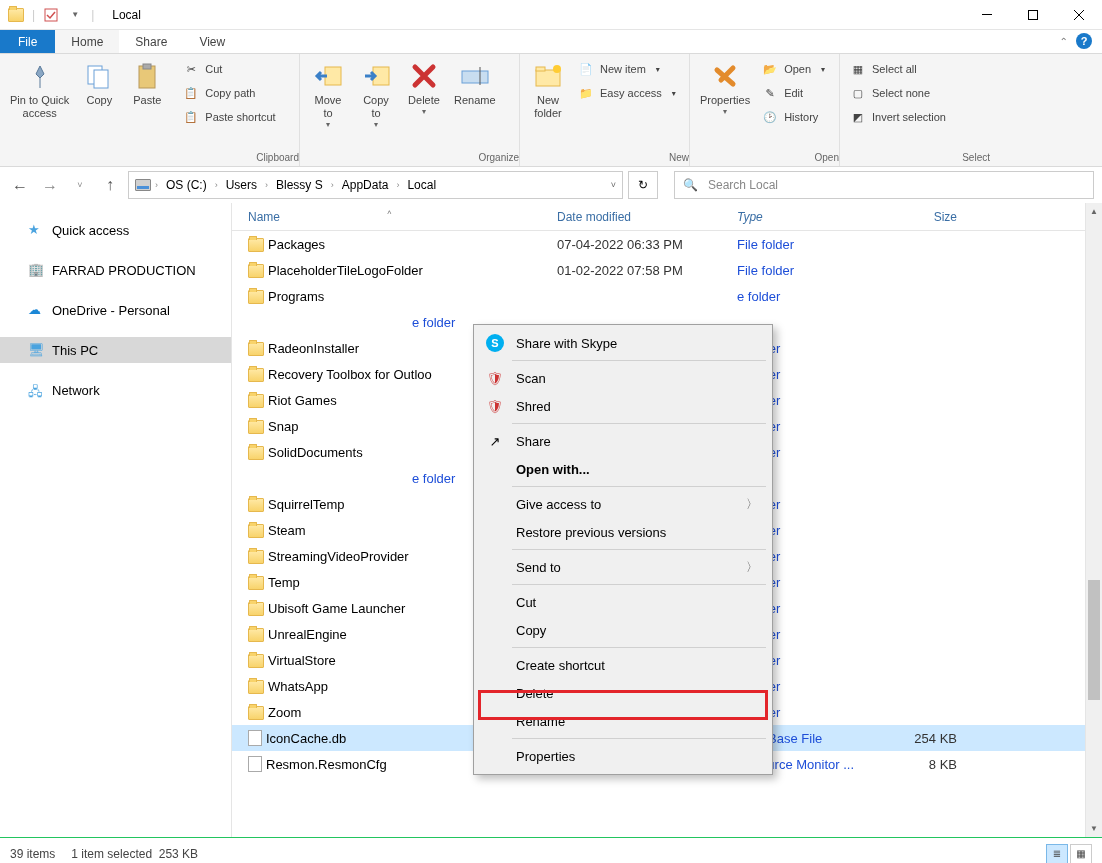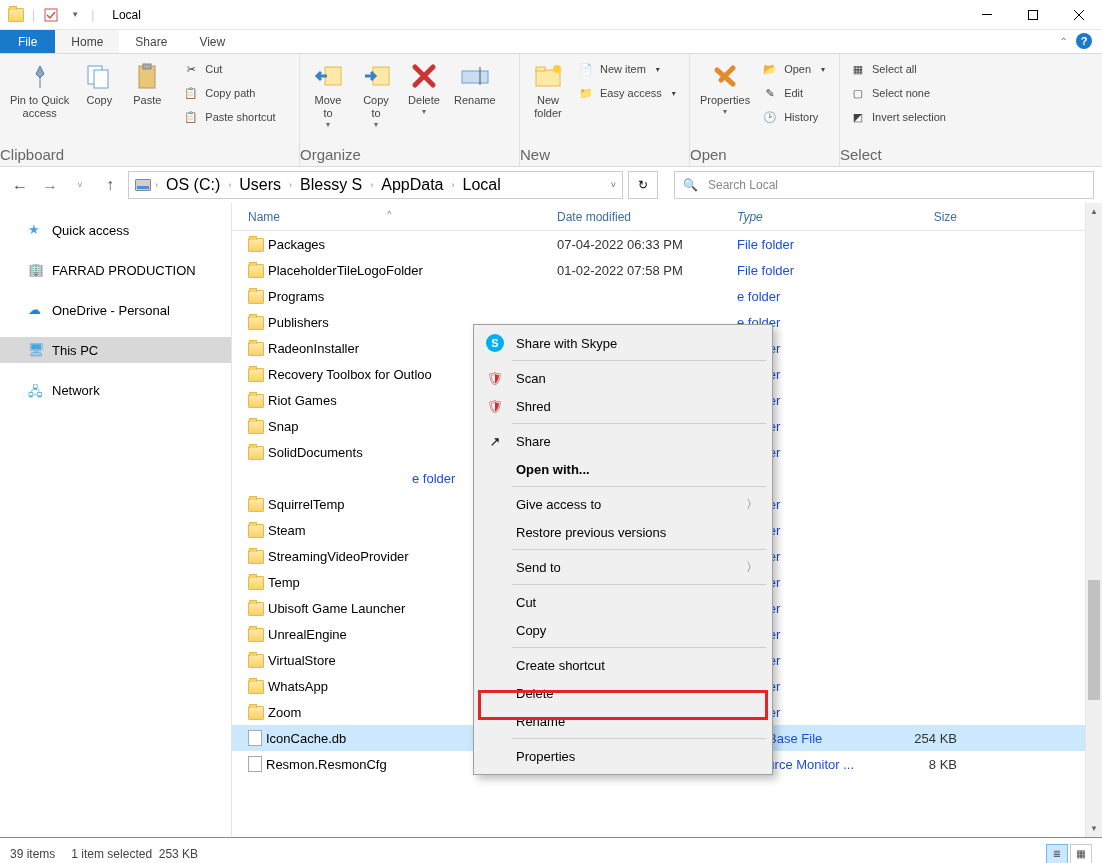--- a/index.html
+++ b/index.html
@@ -12,32 +12,32 @@
 .win-btn { width: 46px; height: 30px; display: flex; align-items: center; justify-content: center; }
 .menubar { height: 24px; display: flex; align-items: stretch; background: #fff; border-bottom: 1px solid #dadada; position: relative; }
 .file-tab { background: #1979ca; color: #fff; padding: 4px 18px; font-size: 12px; display: flex; align-items: center; }
 .menu-tab { padding: 4px 16px; font-size: 12px; display: flex; align-items: center; color: #444; }
 .menu-tab.active { background: #f5f5f5; }
 .help-icon { position: absolute; right: 10px; top: 3px; width: 16px; height: 16px; background: #1979ca; border-radius: 50%; color: #fff; display: flex; align-items: center; justify-content: center; font-size: 11px; font-weight: bold; }
 .chevron-up { position: absolute; right: 34px; top: 6px; color: #777; font-size: 10px; }
 .ribbon { height: 113px; background: #f5f5f5; border-bottom: 1px solid #dadada; display: flex; }
 .ribbon-group { border-right: 1px solid #e0e0e0; display: flex; flex-direction: column; }
 .ribbon-group-body { flex: 1; display: flex; align-items: flex-start; padding: 4px 6px 0 6px; gap: 4px; }
-.ribbon-group-label { text-align: left; font-size: 15px; color: #666; padding-bottom: 3px; }
+.ribbon-group-label { text-align: right; font-size: 10px; color: #666; padding-bottom: 3px; }
 .big-btn { display: flex; flex-direction: column; align-items: center; justify-content: flex-start; padding: 2px 4px; min-width: 44px; }
 .big-btn .icon-box { width: 32px; height: 32px; margin-bottom: 2px; display: flex; align-items: center; justify-content: center; }
 .big-btn .lbl { font-size: 11px; text-align: center; line-height: 13px; color: #444; }
 .small-stack { display: flex; flex-direction: column; gap: 2px; }
 .small-btn { display: flex; align-items: center; gap: 6px; font-size: 11px; color: #444; padding: 2px 4px; height: 22px; }
 .small-btn .si { width: 16px; height: 16px; display: inline-flex; align-items: center; justify-content: center; }
 .navbar { height: 36px; display: flex; align-items: center; padding: 0 8px; gap: 6px; }
 .nav-arrow { width: 24px; height: 24px; display: flex; align-items: center; justify-content: center; color: #888; font-size: 16px; }
 .nav-arrow.enabled { color: #555; }
 .address { flex: 1; height: 28px; border: 1px solid #ccc; display: flex; align-items: center; padding: 0 6px; gap: 2px; }
-.crumb { display: flex; align-items: center; padding: 0 4px; font-size: 16px; }
+.crumb { display: flex; align-items: center; padding: 0 4px; font-size: 12px; }
 .crumb-sep { color: #888; font-size: 9px; padding: 0 2px; }
 .refresh-btn { width: 30px; height: 28px; border: 1px solid #ccc; display: flex; align-items: center; justify-content: center; margin-left: -1px; }
 .search { width: 420px; height: 28px; border: 1px solid #ccc; margin-left: 10px; display: flex; align-items: center; padding: 0 8px; color: #888; gap: 10px; }
 .content { display: flex; height: calc(100% - 30px - 24px - 113px - 36px - 26px); }
 .tree { width: 232px; border-right: 1px solid #e5e5e5; padding-top: 14px; overflow: hidden; }
 .tree-item { display: flex; align-items: center; gap: 8px; padding: 5px 10px 5px 28px; font-size: 13px; }
 .tree-item.selected { background: #d8d8d8; }
 .tree-item .ti-icon { width: 16px; height: 16px; }
 .file-area { flex: 1; position: relative; display: flex; }
 .file-list { flex: 1; overflow: hidden; }
@@ -380,24 +380,20 @@
           <div class="row">
             <div class="r-name">
               <span class="folder-icon"></span>
               <span>Programs</span>
             </div>
             <div class="r-date"></div>
             <div class="r-type">e folder</div>
             <div class="r-size"></div>
           </div>
           <div class="row">
-            <div class="r-name">
-              <span class="folder-icon"></span>
-              <span>Publishers</span>
-            </div>
             <div class="r-date"></div>
             <div class="r-type">e folder</div>
             <div class="r-size"></div>
           </div>
           <div class="row">
             <div class="r-name">
               <span class="folder-icon"></span>
               <span>RadeonInstaller</span>
             </div>
             <div class="r-date"></div>

